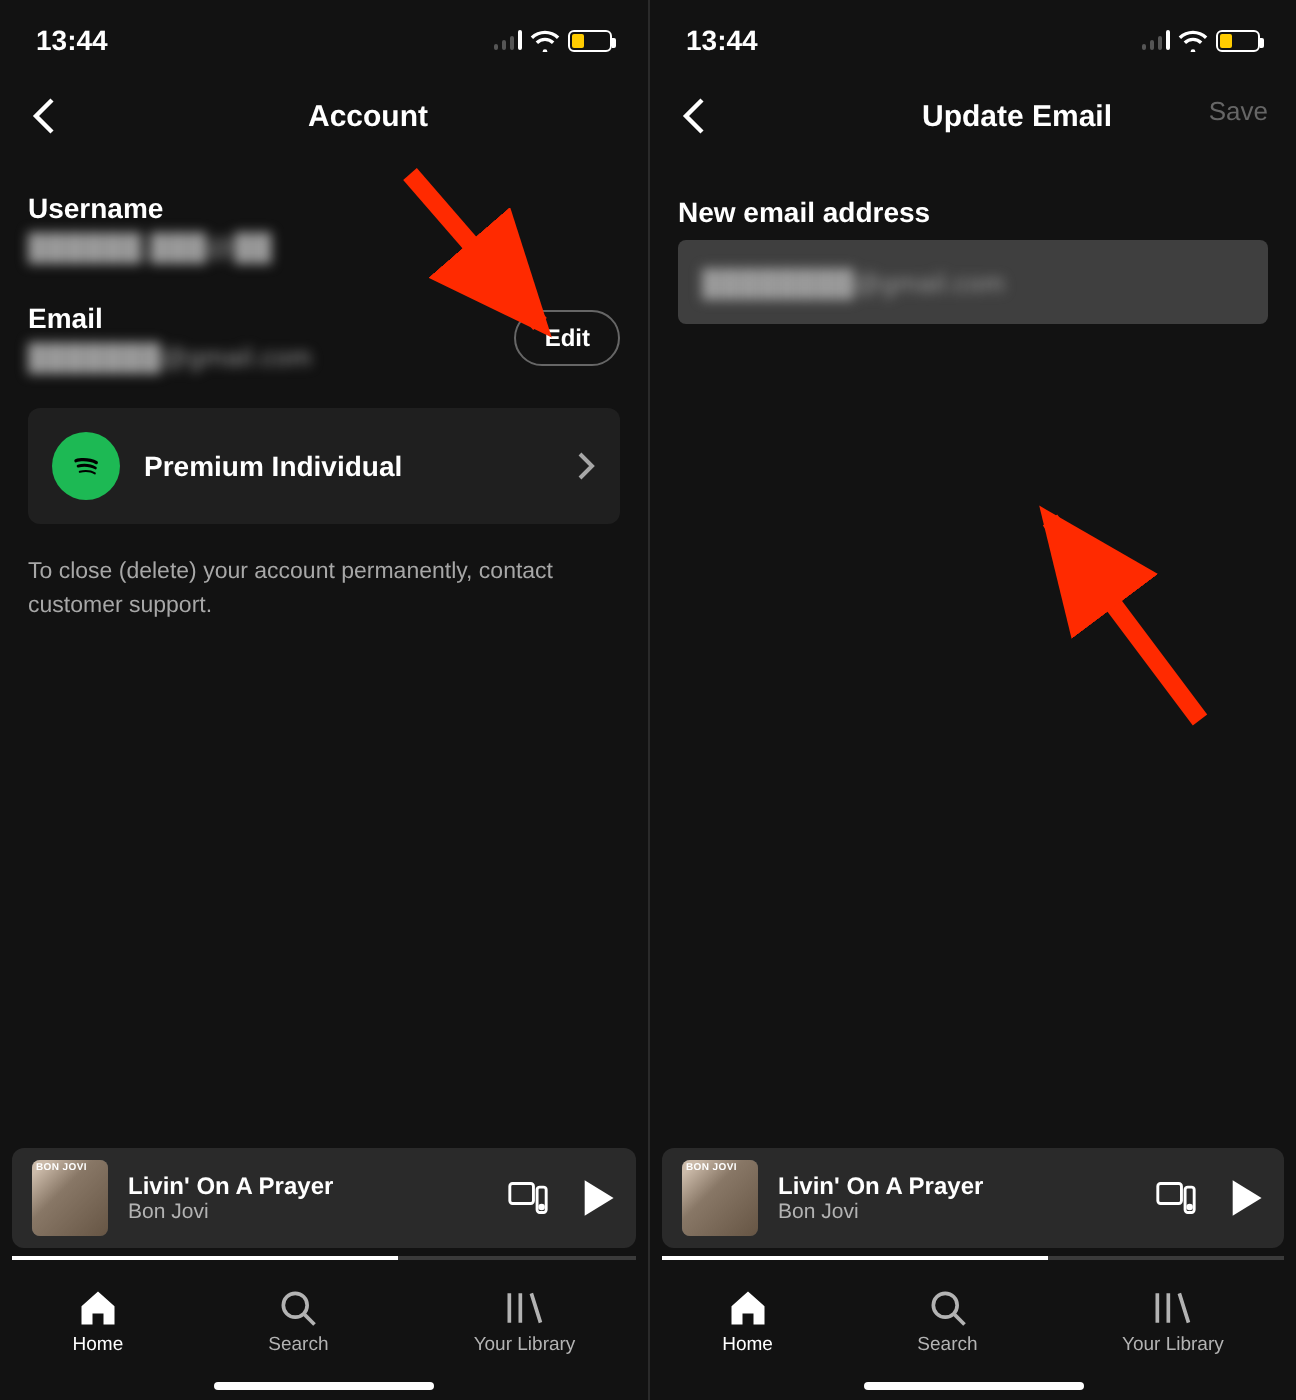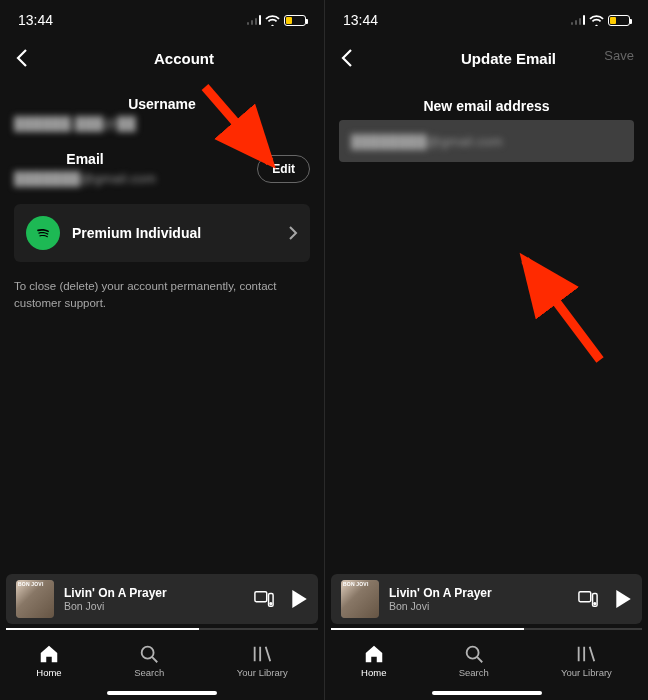--- a/index.html
+++ b/index.html
@@ -22,21 +22,21 @@
     flex-direction: column;
   }
   .screen + .screen { border-left: 1px solid #2a2a2a; }
   .status-bar {
     height: 36px;
     display: flex;
     align-items: center;
     justify-content: space-between;
     padding: 4px 18px 0 18px;
     font-size: 14px;
-    font-weight: 400;
+    font-weight: 700;
   }
   .status-right { display: flex; align-items: center; gap: 4px; }
   .signal { display: inline-flex; align-items: flex-end; gap: 1.5px; height: 10px; }
   .signal span { width: 2.5px; background: #555; border-radius: 1px; }
   .signal span:nth-child(1){height:3px;}
   .signal span:nth-child(2){height:5px;}
   .signal span:nth-child(3){height:7px;}
   .signal span:nth-child(4){height:10px;background:#fff;}
   .wifi {
     width: 15px; height: 11px;
@@ -57,21 +57,21 @@
   }
   .back {
     position:absolute; left:10px; top:10px; width:24px; height:24px;
     display:flex; align-items:center; justify-content:center; cursor:pointer;
   }
   .save {
     position:absolute; right:14px; top:12px; font-size:13px; color:#666; cursor:pointer;
   }
   .header-title { font-size:15px; font-weight:700;margin-left:44px; }
   .content { flex:1; padding: 8px 14px 0 14px; overflow:hidden; }
-  .label { font-size:14px; font-weight:600; margin-top:8px; margin-bottom:4px;text-align:center; }
+  .label { font-size:14px; font-weight:600; margin-top:8px; margin-bottom:4px; }
   .value { font-size:13px; color:#a7a7a7; }
   .redacted { filter: blur(3px); color:#9c9c9c; letter-spacing:0.3px; }
   .email-row { display:flex; align-items:center; justify-content:space-between; margin-top:20px; }
   .email-col { display:flex; flex-direction:column; gap:4px; }
   .edit-btn {
     border:1px solid #666; background:transparent; color:#fff;
     font-size:12px; font-weight:700; padding:6px 14px; border-radius:16px;
     cursor:pointer;
   }
   .plan-row {

